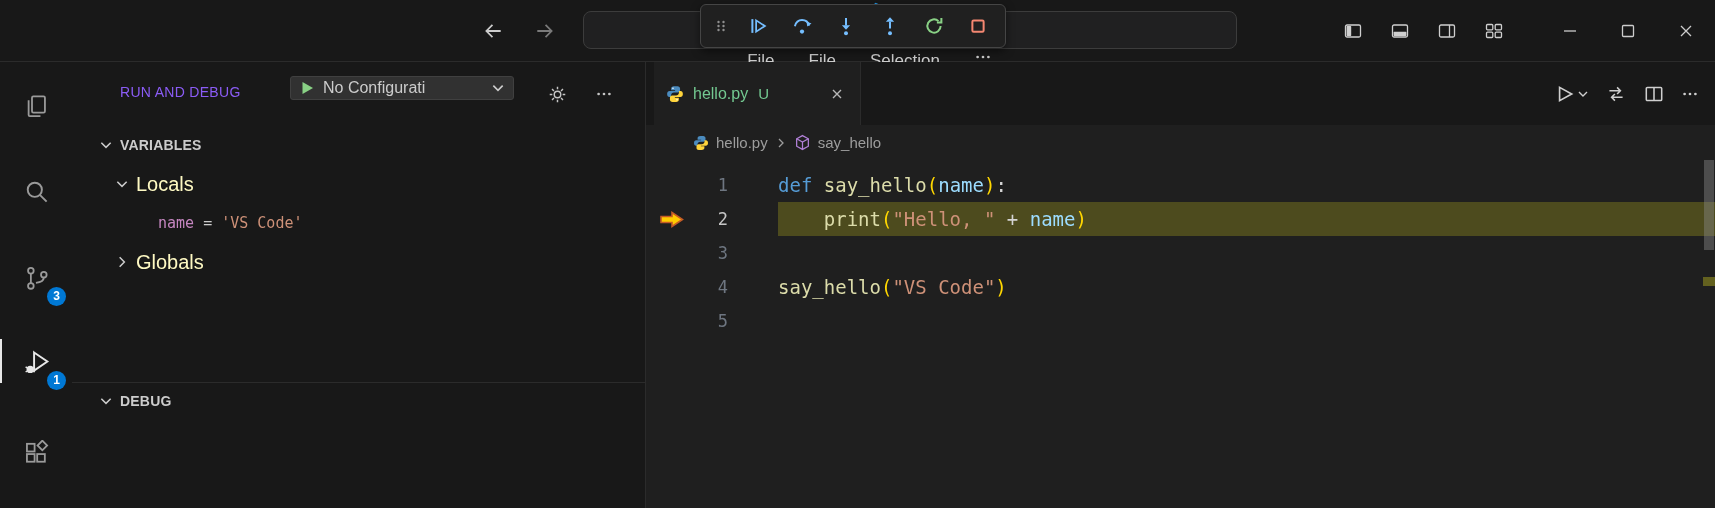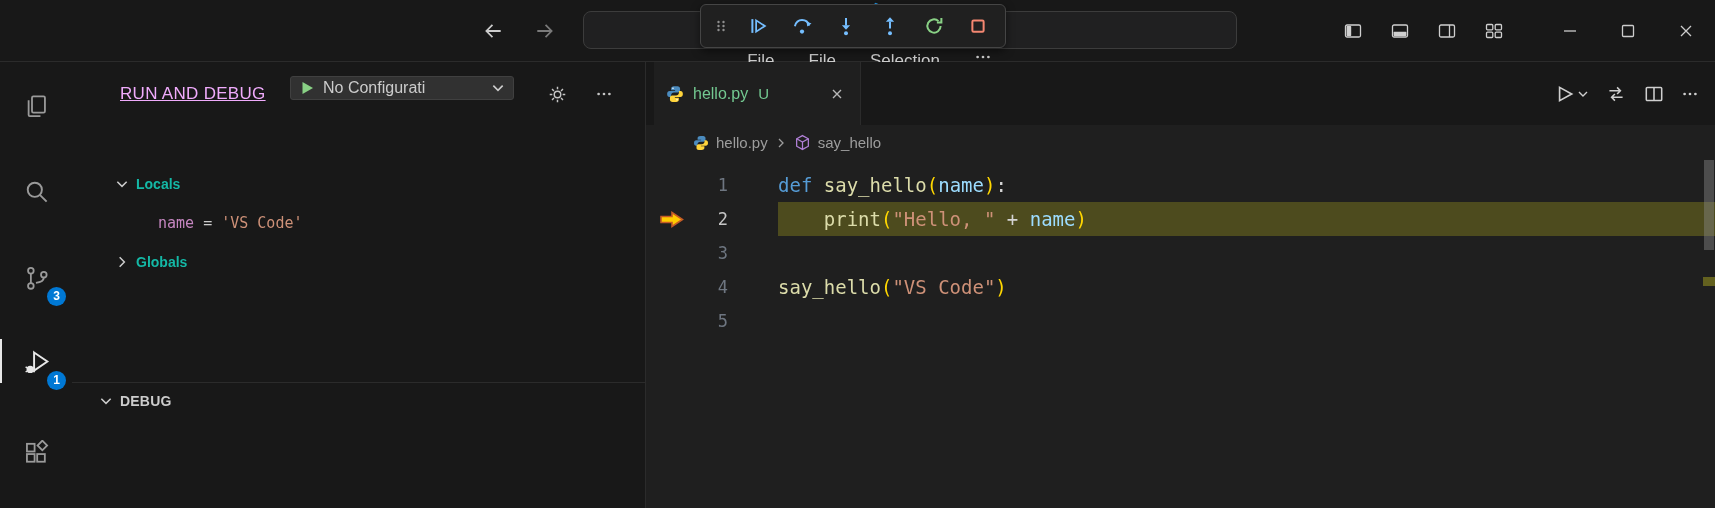--- a/index.html
+++ b/index.html
@@ -27,29 +27,29 @@
 
   
   .activitybar{position:relative;width:72px;flex:none;background:#181818;}
   .act-item{position:absolute;left:0;width:72px;height:48px;display:flex;align-items:center;justify-content:center;color:#9a9a9a;}
   .act-item.active{color:#e7e7e7;}
   .act-item.active::before{content:"";position:absolute;left:0;top:2px;bottom:2px;width:2px;background:#e7e7e7;}
   .badge{position:absolute;right:6px;bottom:-5px;min-width:19px;height:19px;border-radius:10px;background:#0078d4;color:#ffffff;font-size:12px;line-height:19px;text-align:center;padding:0 3px;box-sizing:border-box;font-weight:700;}
 
   
   .sidebar{position:relative;width:573px;flex:none;background:#181818;overflow:hidden;}
-  .sidebar-title{position:absolute;left:48px;top:22px;font-size:17px;color:#f0abfc;letter-spacing:.3px;text-decoration:underline;}
+  .sidebar-title{position:absolute;left:48px;top:22px;font-size:14px;color:#8b5cf6;letter-spacing:.3px;}
   .config-ctl{position:absolute;left:218px;top:14px;width:224px;height:24px;background:#313131;border:1px solid #404040;border-radius:3px;display:flex;align-items:center;box-sizing:border-box;padding:0 8px;}
   .config-play{margin-right:8px;display:flex;align-items:center;}
   .config-label{flex:1;font-size:16px;color:#cccccc;white-space:nowrap;overflow:hidden;}
   .hdr-icon{position:absolute;top:18px;width:28px;height:28px;display:flex;align-items:center;justify-content:center;color:#c5c5c5;}
   .tree-row{position:absolute;left:0;right:0;display:flex;align-items:center;color:#cccccc;}
   .tree-chevron{display:flex;align-items:center;width:16px;justify-content:center;flex:none;}
   .sec-label{font-size:14px;font-weight:700;color:#cccccc;letter-spacing:.2px;}
-  .item-label{font-size:14px;font-weight:700;color:#14b8a6;}
+  .item-label{font-size:20px;font-weight:400;color:#fef9c3;}
   .var-line{font-family:"DejaVu Sans Mono",monospace;font-size:15px;}
   .var-name{color:#c586c0;}
   .var-op{color:#cccccc;}
   .var-value{color:#ce9178;}
   .watch-sec{position:absolute;left:0;right:0;top:320px;border-top:1px solid #2b2b2b;}
 
   
   .editor{position:relative;flex:1;background:#1f1f1f;border-left:1px solid #2b2b2b;box-sizing:border-box;overflow:hidden;}
   .tabbar{height:63px;background:#181818;display:flex;align-items:stretch;}
   .tab{margin-left:8px;width:207px;background:#1f1f1f;display:flex;align-items:center;padding:0 12px;box-sizing:border-box;border-right:1px solid #2b2b2b;flex:none;}
@@ -289,20 +289,28 @@
         </svg>
       </div>
       <div class="hdr-icon" style="left:518px">
         <svg width="18" height="18" viewBox="0 0 20 20">
             <circle cx="4" cy="10" r="1.5" fill="#c5c5c5"></circle>
             <circle cx="10" cy="10" r="1.5" fill="#c5c5c5"></circle>
             <circle cx="16" cy="10" r="1.5" fill="#c5c5c5"></circle>
           </svg>
       </div>
 
+      <div class="tree-row" style="top:66px;height:34px;padding-left:26px">
+        <span class="tree-chevron">
+          <svg width="14" height="14" viewBox="0 0 12 12">
+              <path d="M2 4l4 4 4-4" stroke="#cccccc" stroke-width="1.3" fill="none"></path>
+            </svg>
+        </span>
+        <span class="sec-label" style="margin-left:6px">VARIABLES</span>
+      </div>
       <div class="tree-row" style="top:104px;height:36px;padding-left:42px">
         <span class="tree-chevron">
           <svg width="14" height="14" viewBox="0 0 12 12">
               <path d="M2 4l4 4 4-4" stroke="#cccccc" stroke-width="1.3" fill="none"></path>
             </svg>
         </span>
         <span class="item-label" style="margin-left:6px">Locals</span>
       </div>
       <div class="tree-row var-line" style="top:142px;height:38px;padding-left:86px">
         <span class="var-name">name</span>

